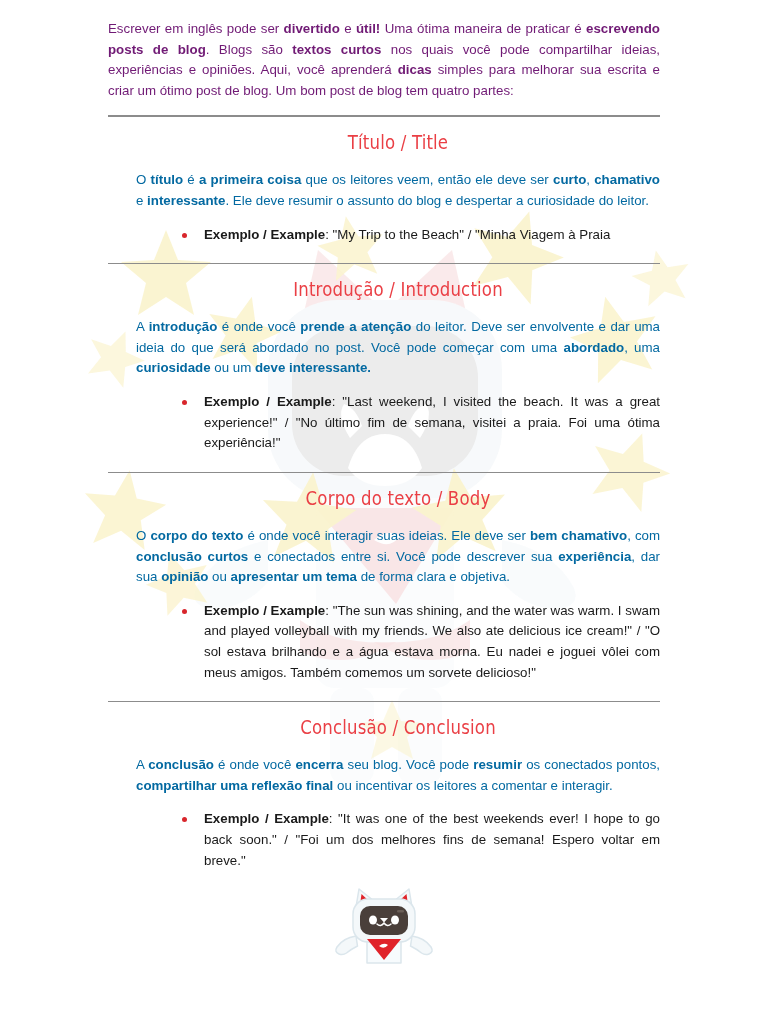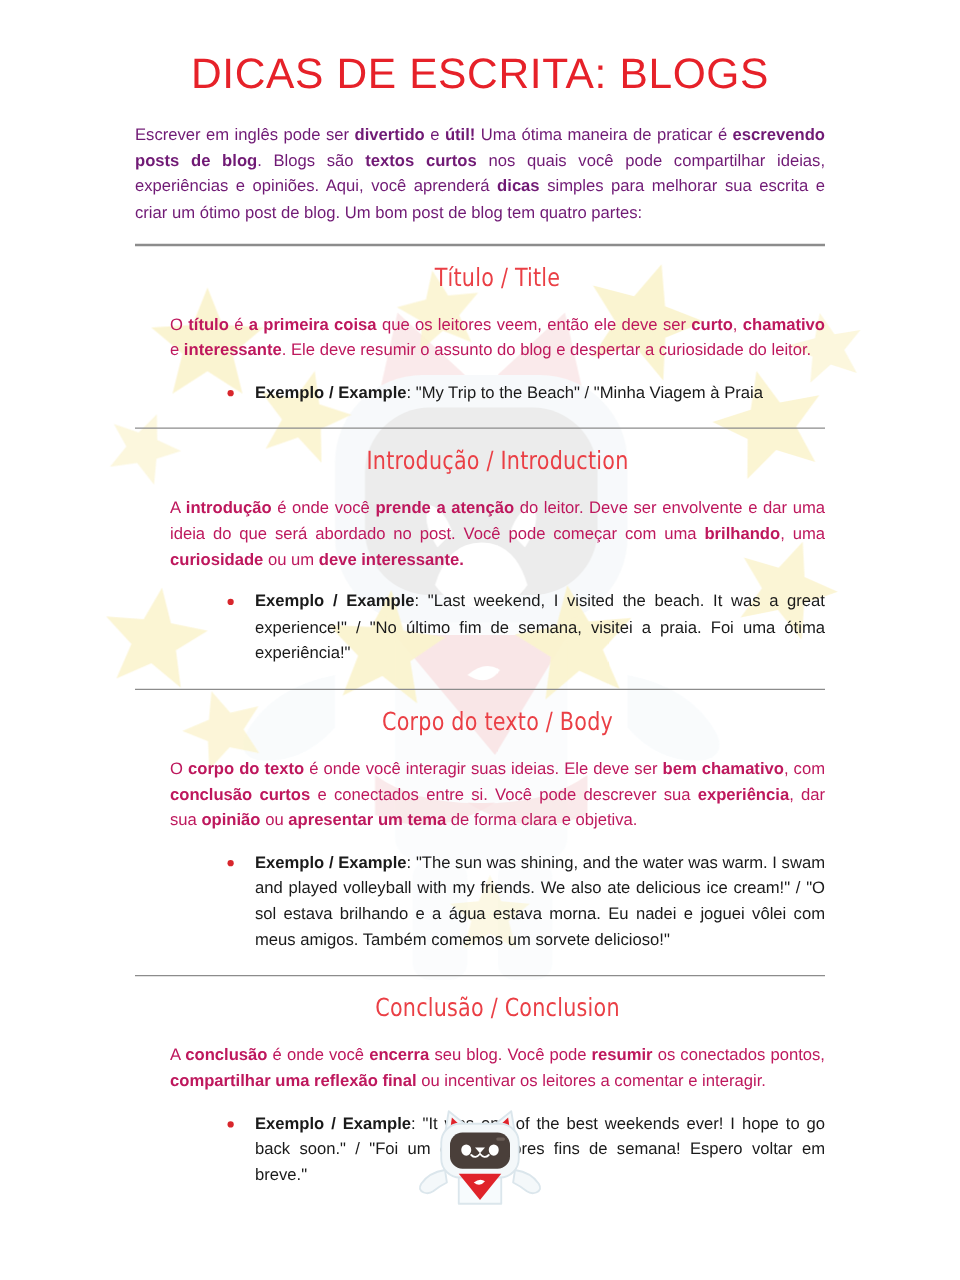--- a/index.html
+++ b/index.html
@@ -72,21 +72,21 @@
     margin: 13px 0 0 0;
     font-family: "DejaVu Sans", sans-serif;
     font-stretch: condensed;
     letter-spacing: 0.2px;
     transform: scaleX(0.92);
   }
 
   .section-para {
     font-size: 13.3px;
     line-height: 1.55;
-    color: #be185d;
+    color: #0369a1;
     text-align: justify;
     margin: 16px 0 0 0;
   }
 
   .bullet-list {
     list-style: none;
     margin: 13px 0 0 0;
     padding: 0 0 0 46px;
   }
   .bullet-list li {
@@ -178,39 +178,38 @@
           <path d="M660 250 l8 19 l21 1 l-16 13 l6 20 l-19 -11 l-19 11 l6 -20 l-16 -13 l21 -1 Z" opacity="0.7" transform="rotate(-12 660 270)"></path>
           <path d="M118 330 l8 19 l21 1 l-16 13 l6 20 l-19 -11 l-19 11 l6 -20 l-16 -13 l21 -1 Z" opacity="0.7" transform="rotate(22 118 350)"></path>
           <path d="M392 700 l9 21 l23 2 l-17 14 l6 22 l-21 -12 l-21 12 l6 -22 l-17 -14 l23 -2 Z" opacity="0.55"></path>
         </g>
       </g>
     </svg>
   </div>
 
   <div class="content">
 
-    <h1 class="doc-title">DICAS DE ESCRITA: BLOGS</h1>
 
     <p class="intro-para"><span>Escrever em inglês pode ser </span><b>divertido</b><span> e </span><b>útil!</b><span> Uma ótima maneira de praticar é </span><b>escrevendo posts de blog</b><span>. Blogs são </span><b>textos curtos</b><span> nos quais você pode compartilhar ideias, experiências e opiniões. Aqui, você aprenderá </span><b>dicas</b><span> simples para melhorar sua escrita e criar um ótimo post de blog. Um bom post de blog tem quatro partes:</span></p>
 
     <hr class="rule">
 
     <div class="section-block">
       <h2 class="section-heading">Título / Title</h2>
       <p class="section-para"><span>O </span><b>título</b><span> é </span><b>a primeira coisa</b><span> que os leitores veem, então ele deve ser </span><b>curto</b><span>, </span><b>chamativo</b><span> e </span><b>interessante</b><span>. Ele deve resumir o assunto do blog e despertar a curiosidade do leitor.</span></p>
       <ul class="bullet-list">
         <li><b>Exemplo / Example</b><span>: "My Trip to the Beach" / "Minha Viagem à Praia</span></li>
       </ul>
     </div>
 
     <hr class="rule thin">
 
     <div class="section-block">
       <h2 class="section-heading">Introdução / Introduction</h2>
-      <p class="section-para"><span>A </span><b>introdução</b><span> é onde você </span><b>prende a atenção</b><span> do leitor. Deve ser envolvente e dar uma ideia do que será abordado no post. Você pode começar com uma </span><b>brilhando</b><span>, uma </span><b>curiosidade</b><span> ou um </span><b>deve interessante.</b></p>
+      <p class="section-para"><span>A </span><b>introdução</b><span> é onde você </span><b>prende a atenção</b><span> do leitor. Deve ser envolvente e dar uma ideia do que será abordado no post. Você pode começar com uma </span><b>abordado</b><span>, uma </span><b>curiosidade</b><span> ou um </span><b>deve interessante.</b></p>
       <ul class="bullet-list">
         <li><b>Exemplo / Example</b><span>: "Last weekend, I visited the beach. It was a great experience!" / "No último fim de semana, visitei a praia. Foi uma ótima experiência!"</span></li>
       </ul>
     </div>
 
     <hr class="rule thin">
 
     <div class="section-block">
       <h2 class="section-heading">Corpo do texto / Body</h2>
       <p class="section-para"><span>O </span><b>corpo do texto</b><span> é onde você interagir suas ideias. Ele deve ser </span><b>bem chamativo</b><span>, com </span><b>conclusão curtos</b><span> e conectados entre si. Você pode descrever sua </span><b>experiência</b><span>, dar sua </span><b>opinião</b><span> ou </span><b>apresentar um tema</b><span> de forma clara e objetiva.</span></p>

